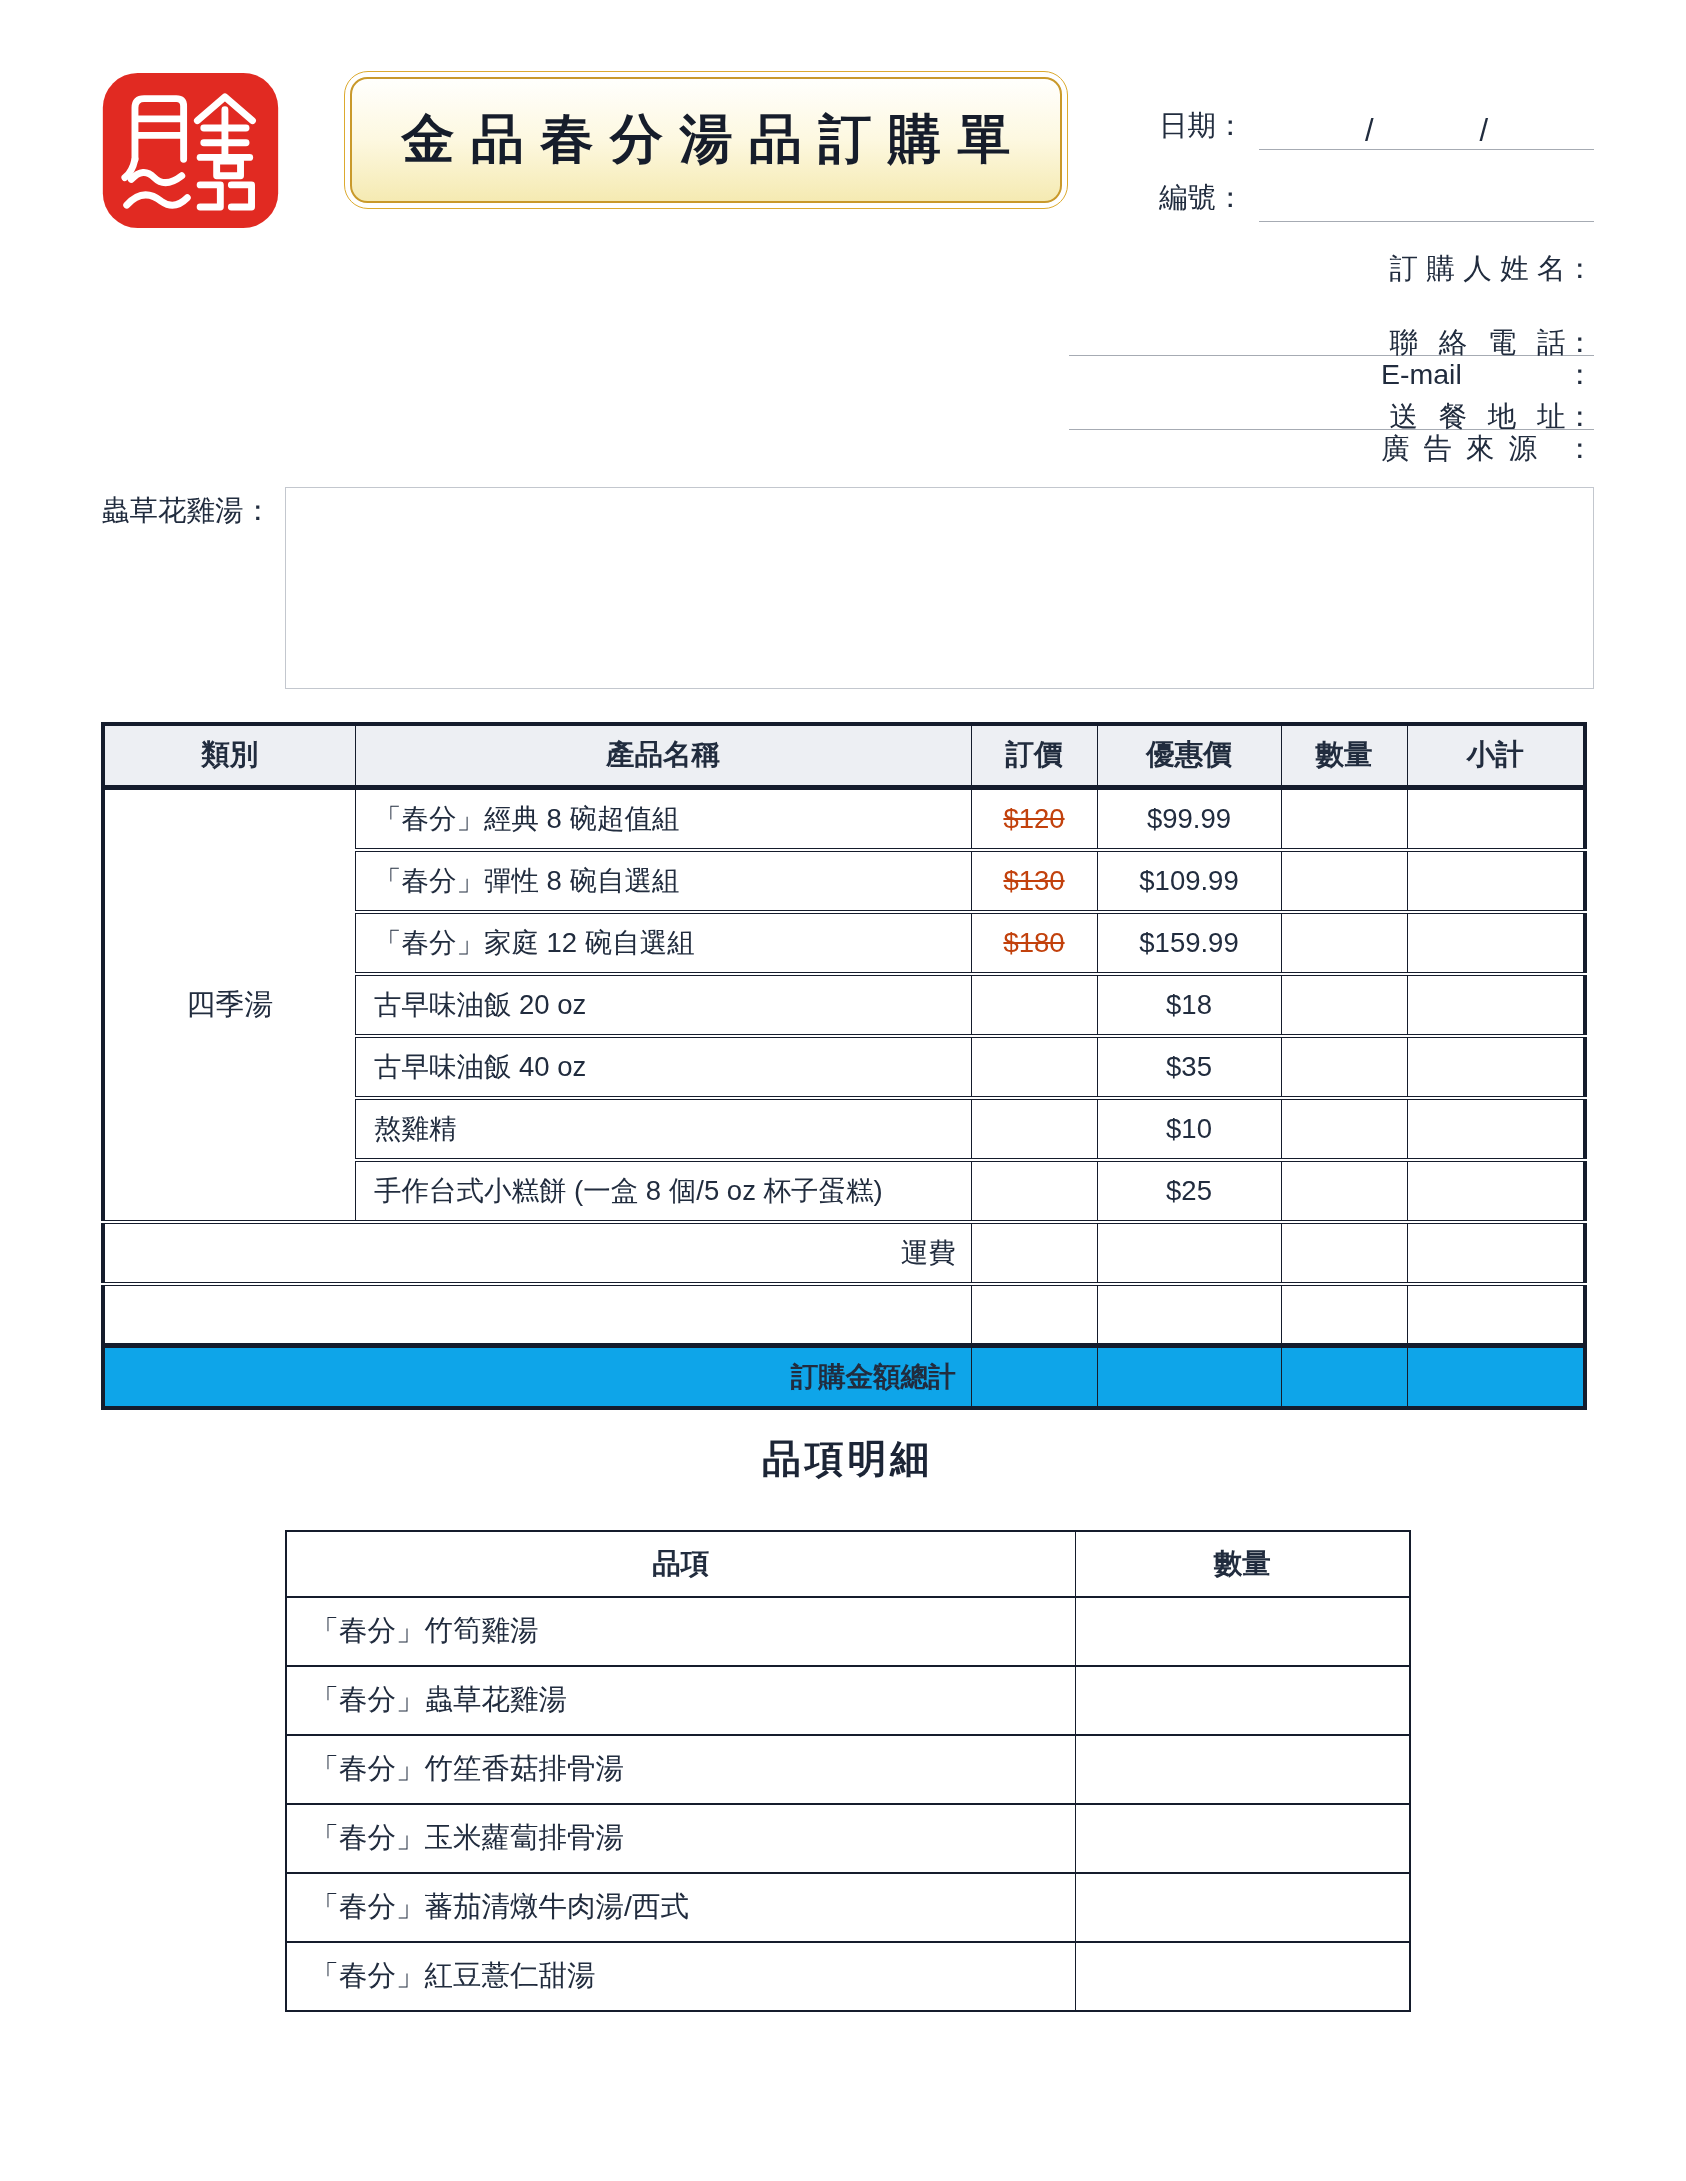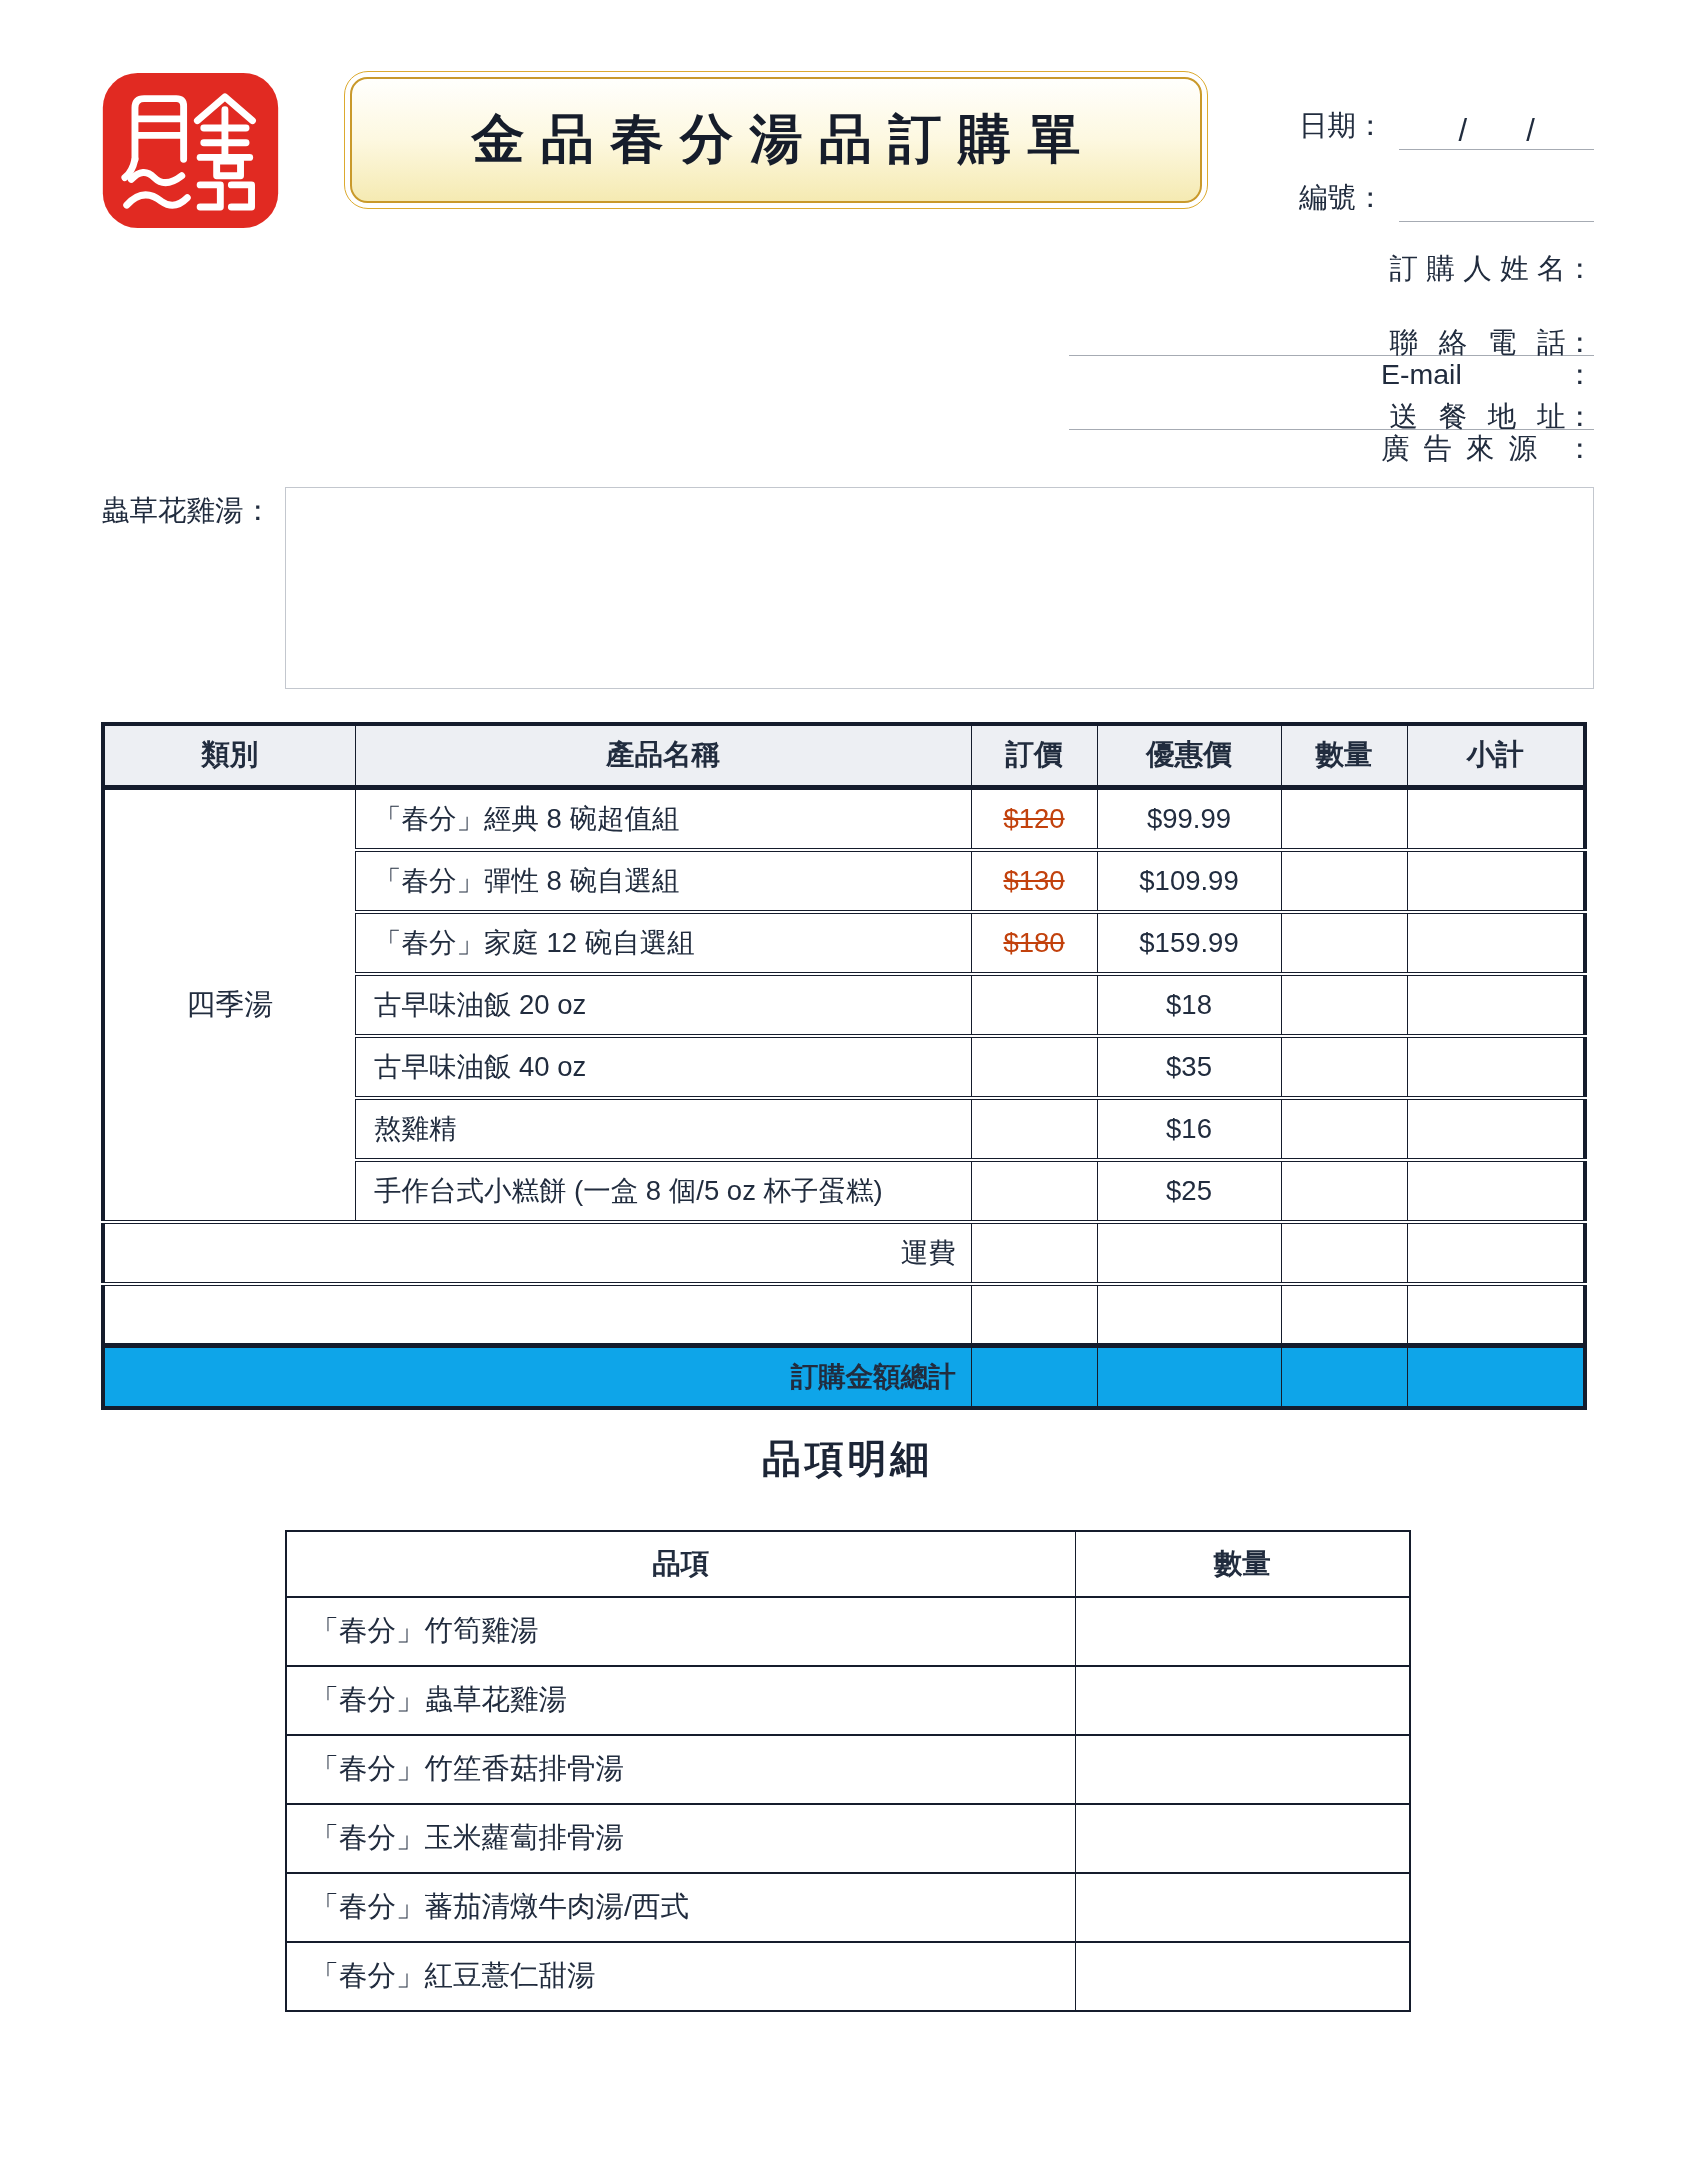--- a/index.html
+++ b/index.html
@@ -7,21 +7,21 @@
     width:1686px;height:2182px;
     font-family:"Liberation Sans","DejaVu Sans",sans-serif;
     color:#212c3e;position:relative;overflow:hidden;
   }
   .page{padding:71px 92px 0 101px;}
 
   
   .header-row{display:flex;align-items:flex-start;}
   .logo{width:179px;height:159px;flex:0 0 auto;}
   .title-box{
-    margin-left:64px;width:864px;height:138px;box-sizing:border-box;
+    margin-left:64px;width:724px;height:138px;box-sizing:border-box;
     border:1.8px solid #dcaa2e;border-radius:24px;padding:4.6px;background:#ffffff;flex:0 0 auto;
   }
   .title-inner{
     height:100%;box-sizing:border-box;border:2.8px solid #c9992b;border-radius:17.4px;
     background:linear-gradient(180deg,#fffffd 0%,#fdf8e0 50%,#f5eab2 100%);
     display:flex;align-items:center;justify-content:center;
     font-family:"DejaVu Serif","Liberation Serif",serif;font-weight:bold;
     font-size:53px;letter-spacing:16.5px;padding-left:16.5px;color:#161d2b;
   }
   .head-fields{flex:1 1 auto;margin-left:91px;margin-top:18.4px;}
@@ -227,21 +227,21 @@
       <tr class="prow">
         <td class="prod-cell">古早味油飯 40 oz</td>
         <td class="price-cell"></td>
         <td class="price-cell">$35</td>
         <td></td>
         <td></td>
       </tr>
       <tr class="prow">
         <td class="prod-cell">熬雞精</td>
         <td class="price-cell"></td>
-        <td class="price-cell">$16</td>
+        <td class="price-cell">$10</td>
         <td></td>
         <td></td>
       </tr>
       <tr class="prow">
         <td class="prod-cell">手作台式小糕餅 (一盒 8 個/5 oz 杯子蛋糕)</td>
         <td class="price-cell"></td>
         <td class="price-cell">$25</td>
         <td></td>
         <td></td>
       </tr>

